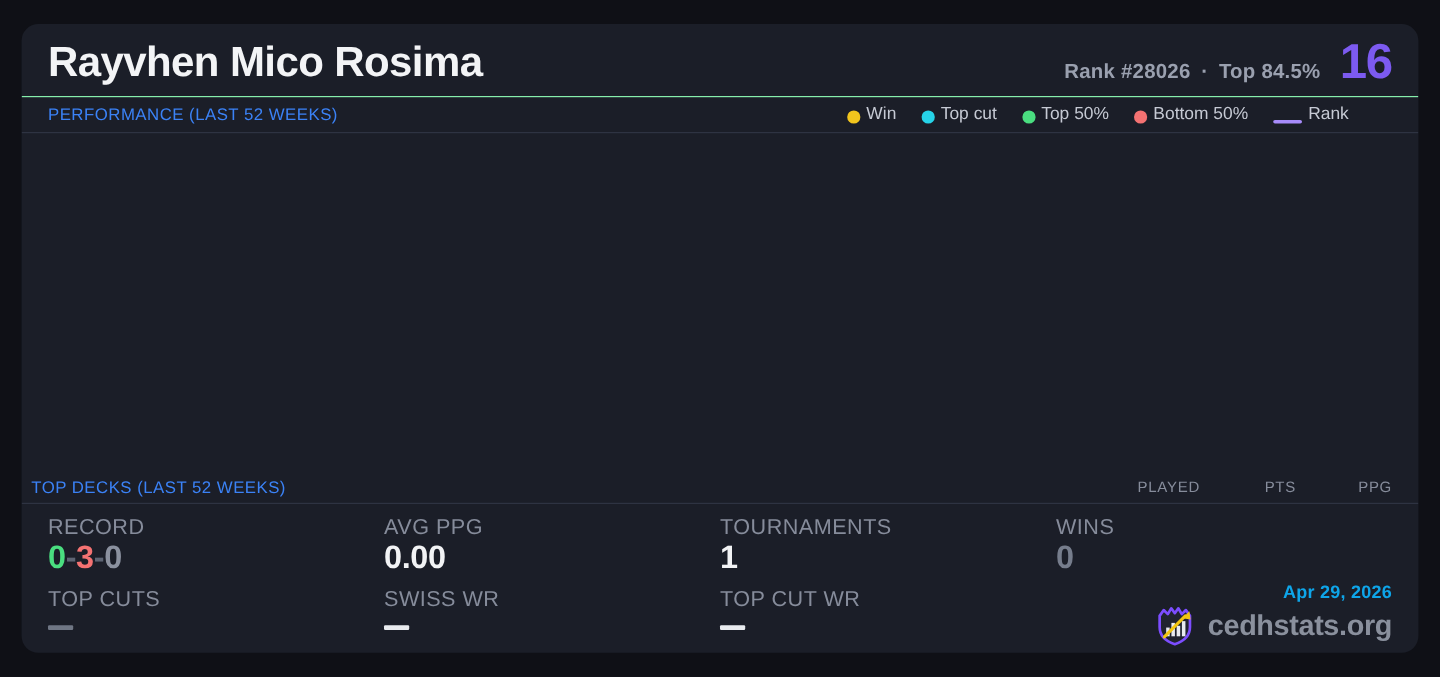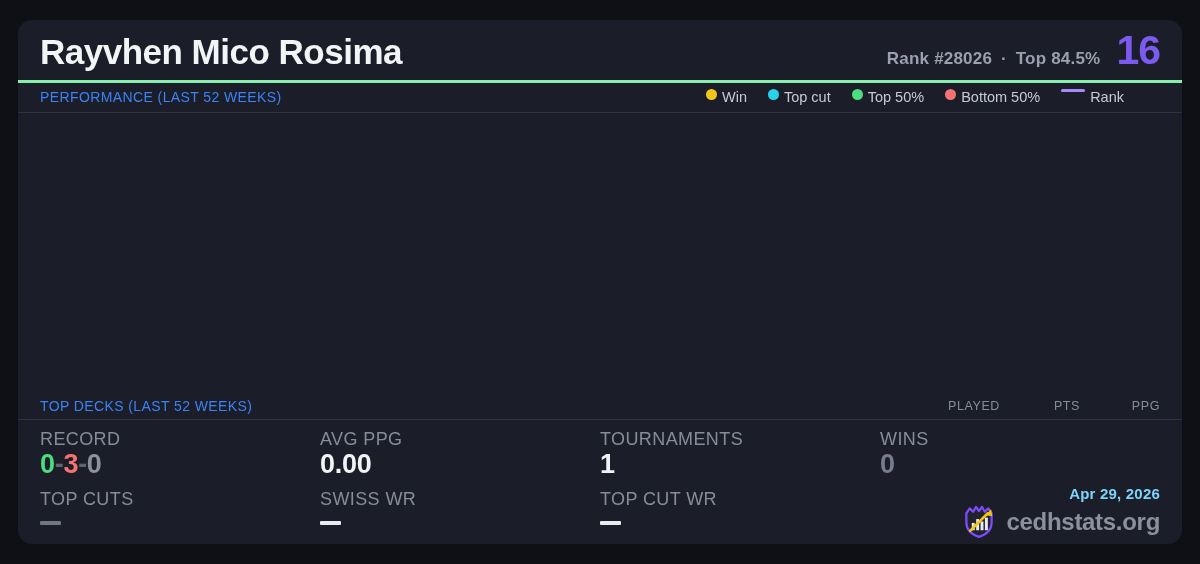--- a/index.html
+++ b/index.html
@@ -12,23 +12,23 @@
   .card{
     position:absolute; left:18px; top:20px;
     width:1164px; height:524px;
     background:#1b1e28;
     border-radius:14px;
     display:flex; flex-direction:column;
     overflow:hidden;
   }
   
   .card-header{
-    display:flex; align-items:flex-start;
+    display:flex; align-items:center;
     padding:10px 22px 6px 22px;
-    border-bottom:3px solid #86efac;
+    border-bottom:1px solid #86efac;
   }
   .player-name{
     flex:1;
     font-size:35px; font-weight:700; color:#f3f4f6;
     letter-spacing:-0.5px; line-height:1.25;
   }
   .rank-group{ display:flex; align-items:baseline; }
   .rank-text{ font-size:17px; font-weight:600; color:#9aa0af; letter-spacing:0.2px; }
   .rank-sep{ font-size:17px; font-weight:700; color:#9aa0af; margin:0 9px; }
   .top-pct{ font-size:17px; font-weight:600; color:#9aa0af; letter-spacing:0.2px; }
@@ -39,34 +39,34 @@
   
   .legend-row{
     display:flex; align-items:center; justify-content:space-between;
     padding:6px 22px 7px 22px;
     border-bottom:1px solid #2e3342;
   }
   .section-title{
     font-size:14px; color:#3b82f6; letter-spacing:0.4px; font-weight:400;
   }
   .legend{ display:flex; align-items:center; gap:21px; margin-right:36px; }
-  .legend-item{ display:flex; align-items:flex-start; gap:5px; }
+  .legend-item{ display:flex; align-items:flex-end; gap:5px; }
   .legend-item .dot{ width:11px; height:11px; border-radius:50%; }
   .dot-win{ background:#f2c51d; }
   .dot-topcut{ background:#26d3e8; }
   .dot-top50{ background:#4ade80; }
   .dot-bottom50{ background:#f47272; }
   .trend-swatch{ width:24px; height:3px; border-radius:2px; background:#a78bfa; }
   .legend-label{ font-size:14.5px; color:#c6cad4; }
   
   .chart-area{ flex:1; }
   
   .topdecks-row{
     display:flex; align-items:center;
-    padding:4px 22px 5px 22px;
+    padding:4px 22px 5px 8px;
     border-bottom:1px solid #2e3342;
   }
   .topdecks-cols{ margin-left:auto; display:flex; }
   .topdecks-col{ font-size:12.5px; color:#868c9b; letter-spacing:0.6px; text-align:right; }
   .col-played{ width:60px; }
   .col-pts{ width:80px; }
   .col-ppg{ width:80px; }
   
   .stats{
     position:relative;
@@ -90,21 +90,21 @@
   .dash-bar{
     width:21px; height:4.5px; border-radius:1px; margin-top:15px;
     background:#e9ebef;
   }
   .dash-bar.dim{ background:#6f7684; }
   
   .footer{
     position:absolute; right:22px; bottom:5px;
     display:flex; flex-direction:column; align-items:flex-end;
   }
-  .footer-date{ font-size:15px; font-weight:600; color:#7dd3fc; letter-spacing:0.2px;margin-top:20px; }
+  .footer-date{ font-size:15px; font-weight:600; color:#0ea5e9; letter-spacing:0.2px;margin-top:20px; }
   .brand-row{ display:flex; align-items:center; gap:11px; margin-top:2px; }
   .brand-name{ font-size:24px; font-weight:700; color:#8a909d; letter-spacing:-0.3px; }
 </style>
 </head>
 <body>
 
 <div class="card">
 
   <div class="card-header">
     <div class="player-name">Rayvhen Mico Rosima</div>

